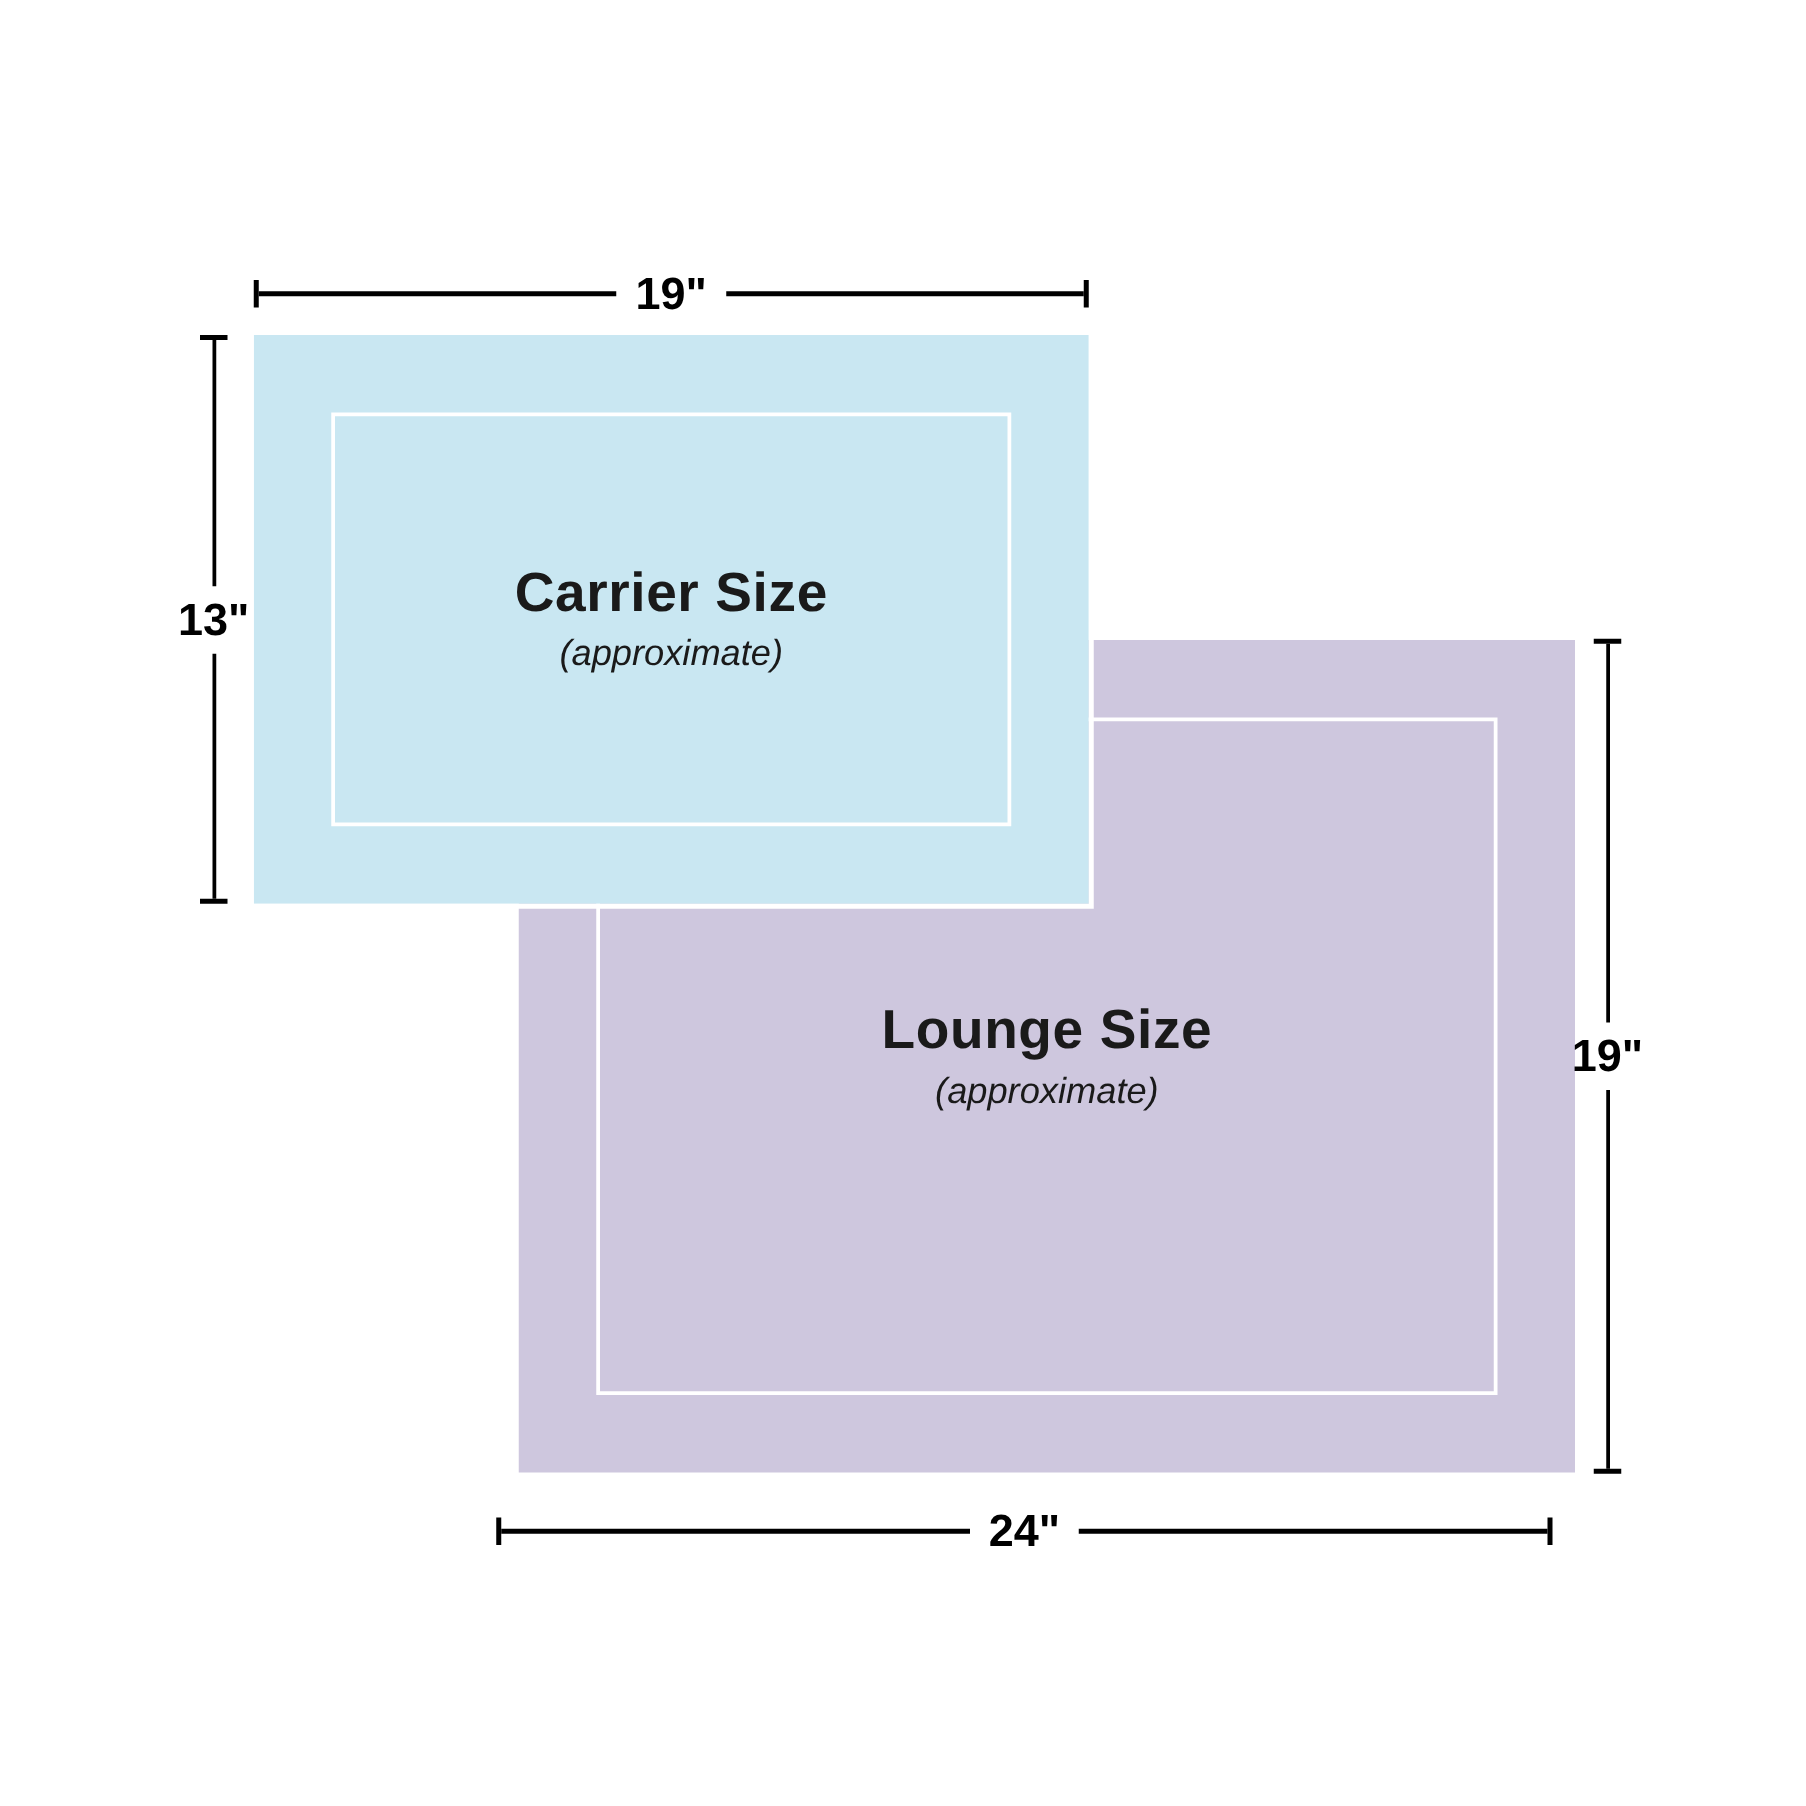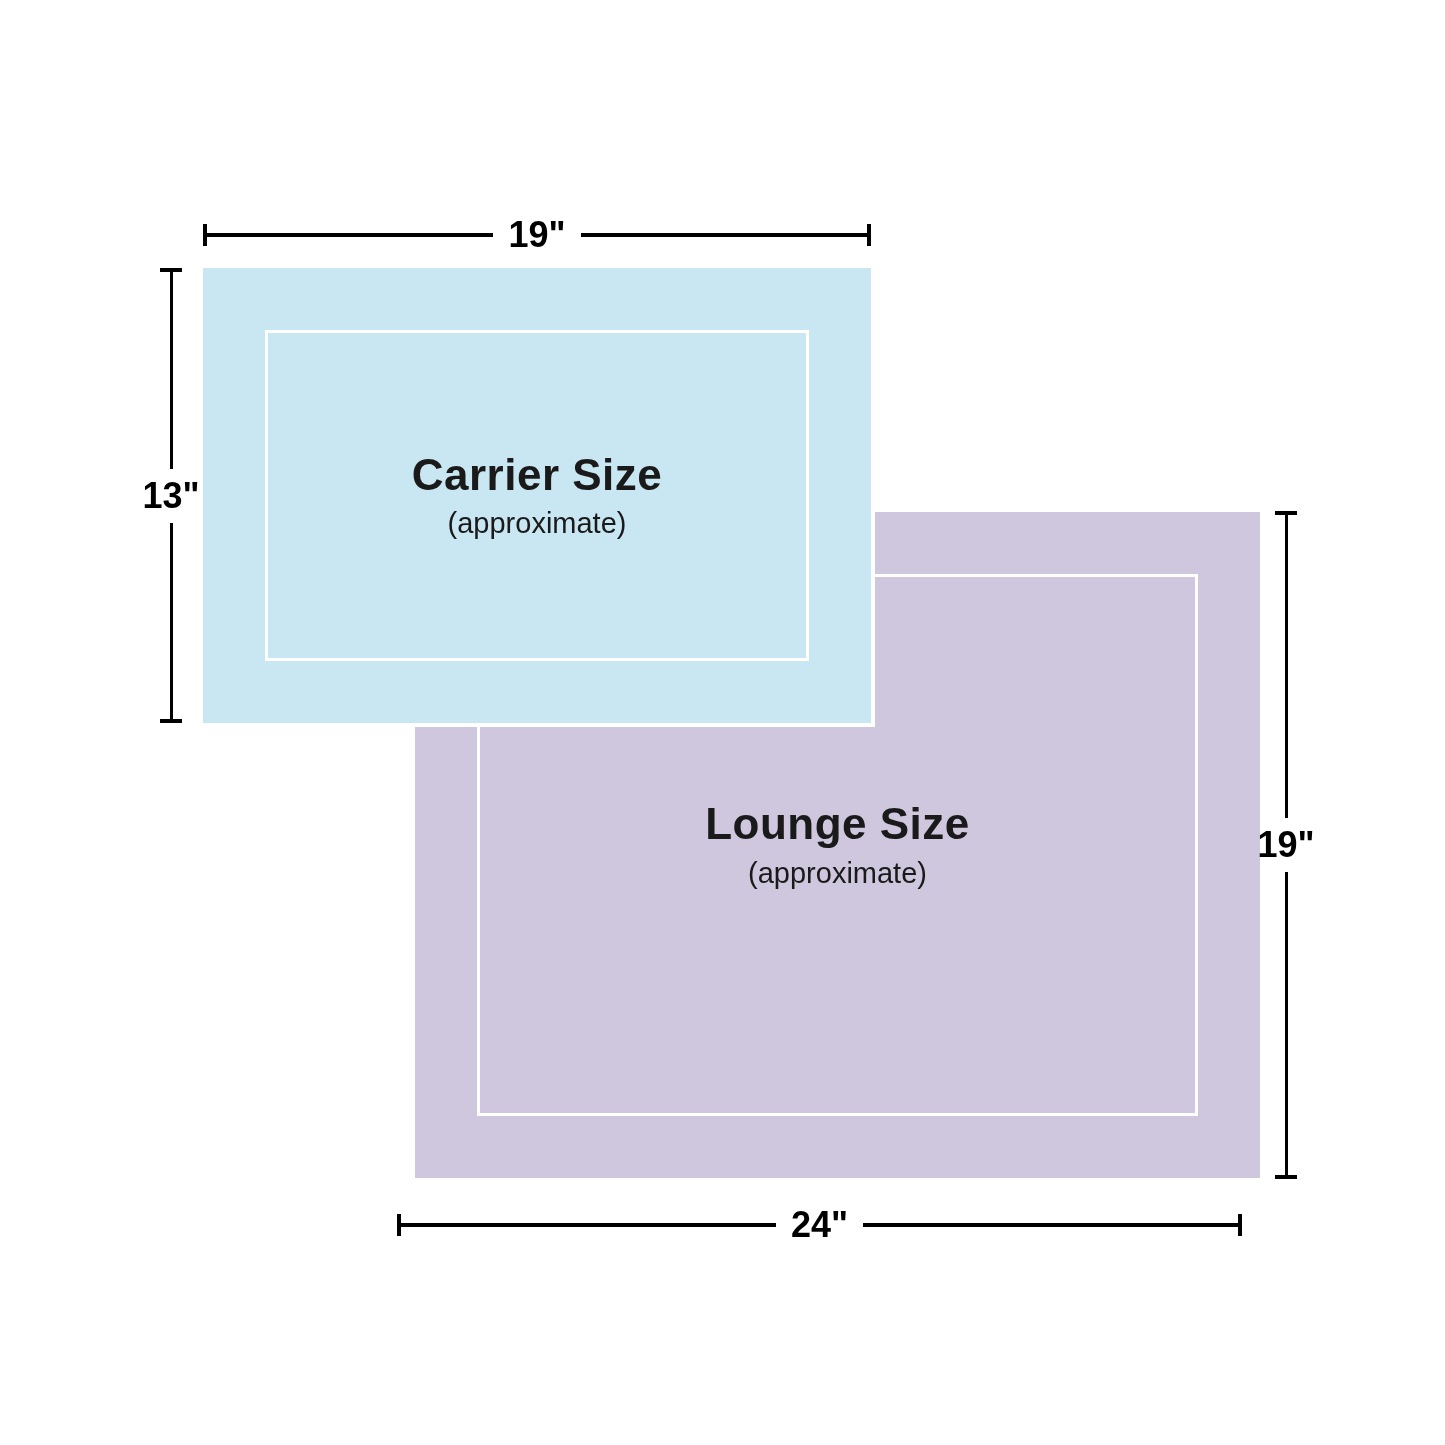--- a/index.html
+++ b/index.html
@@ -63,20 +63,21 @@
     letter-spacing: 0.5px;
     line-height: 1.15;
   }
   .rect-subtitle {
     position: relative;
     margin-top: 6px;
     font-size: 29px;
     font-weight: 400;
     color: var(--label-text);
     line-height: 1.2;
+    font-style: italic;
   }
 
   
   .dim {
     position: absolute;
     display: flex;
     align-items: center;
     z-index: 3;
     color: var(--dim-line);
   }

